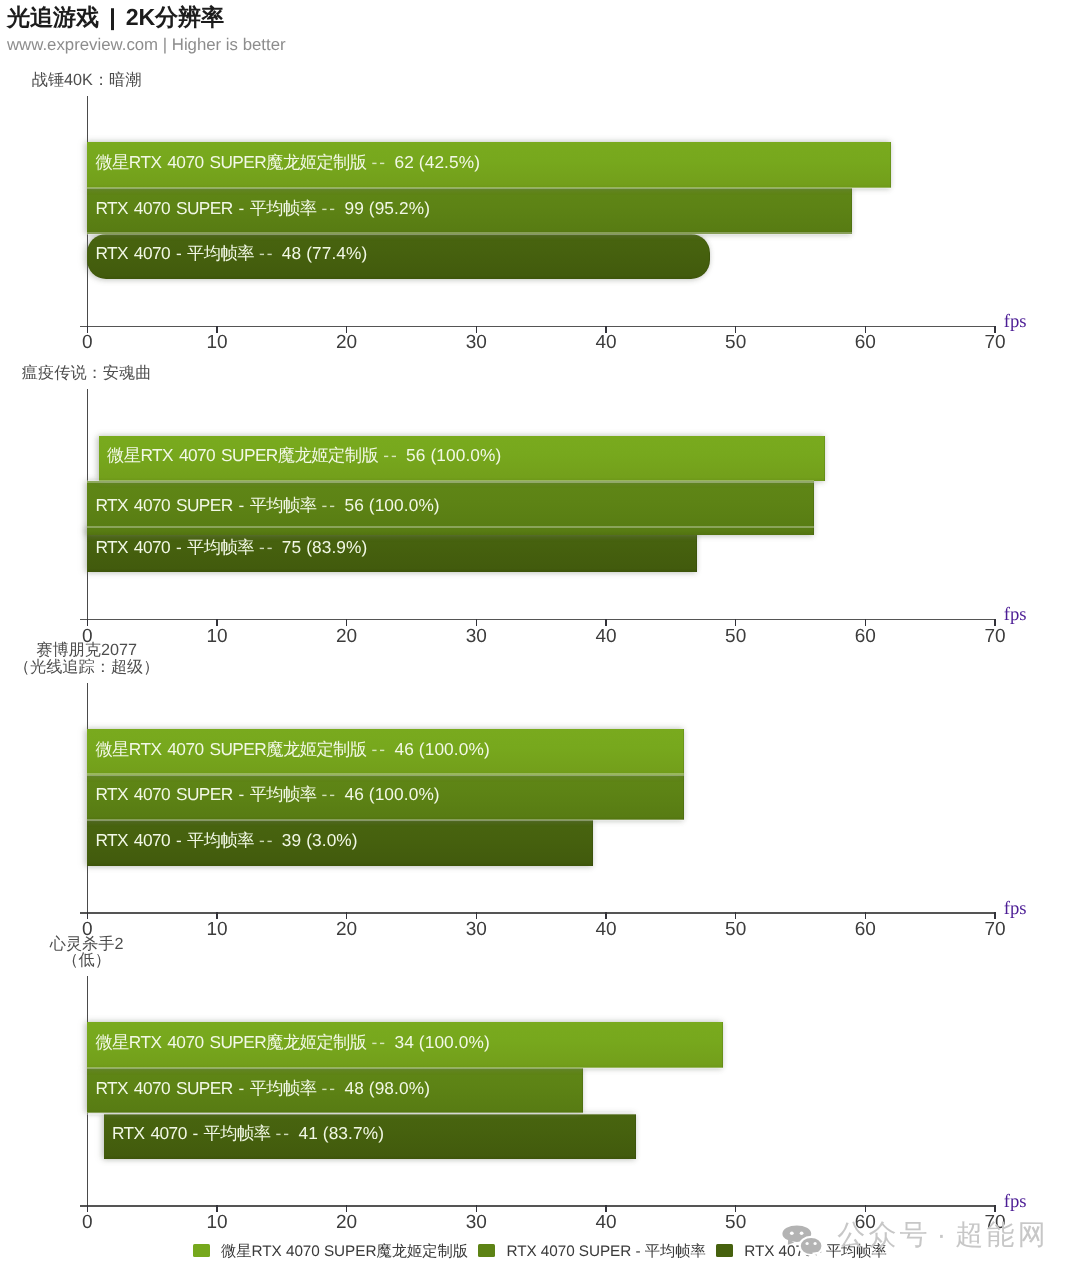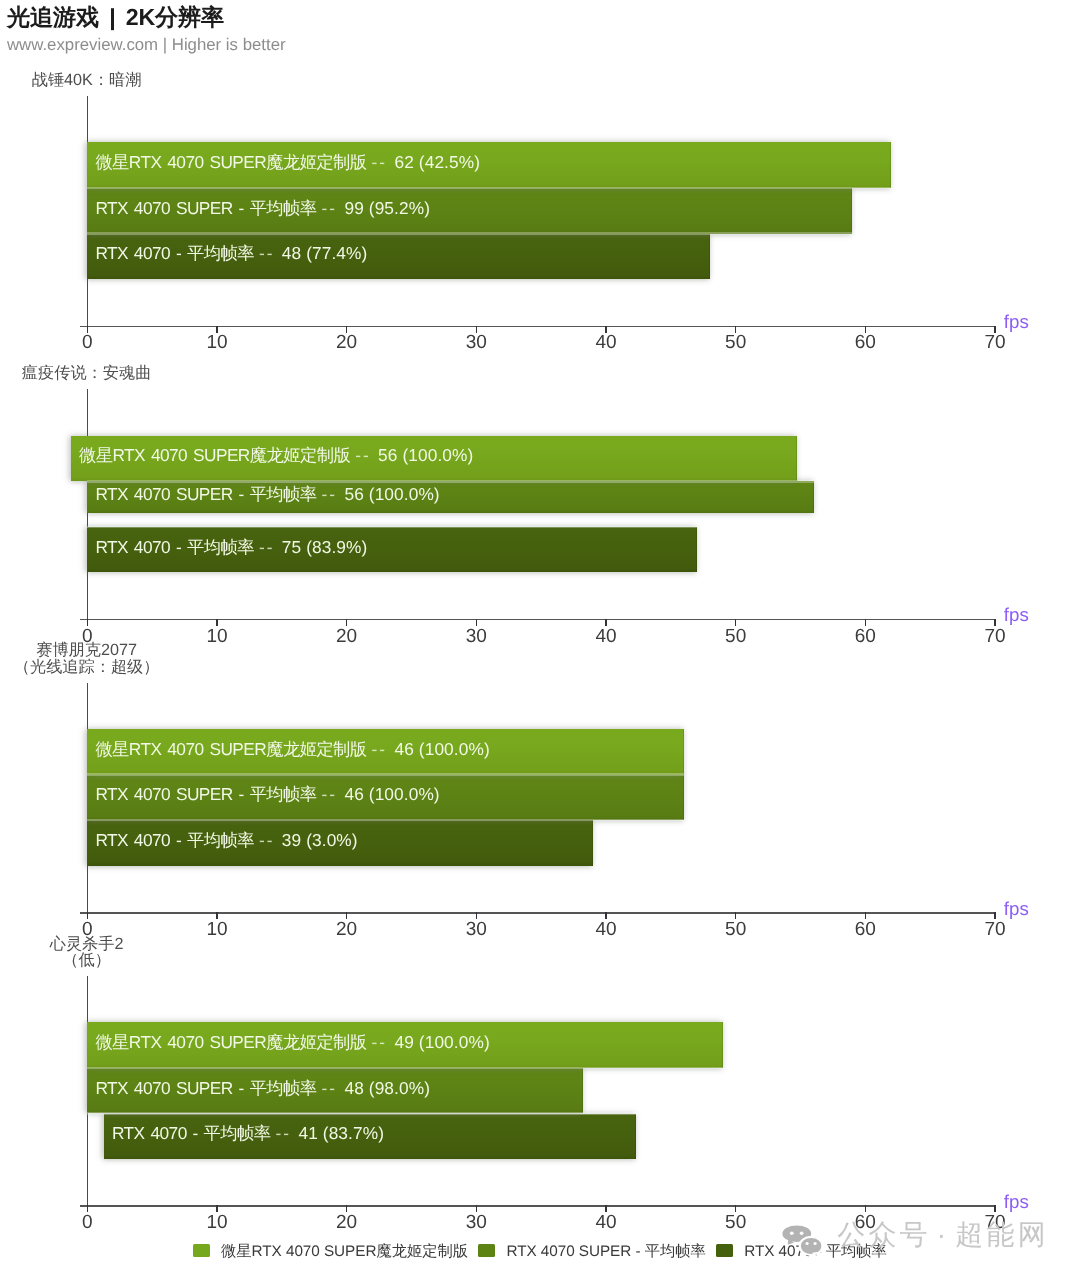--- a/index.html
+++ b/index.html
@@ -8,21 +8,21 @@
        -webkit-font-smoothing:antialiased;text-rendering:geometricPrecision;}
   .page{position:absolute;left:0;top:0;width:1080px;height:1286px;background:#fff;
         transform:translateZ(0);will-change:transform;}
   #title{position:absolute;left:7px;top:4.2px;font-size:23.2px;line-height:26px;font-weight:bold;color:#1c1c1c;letter-spacing:-0.2px;word-spacing:4px;}
   #subtitle{position:absolute;left:7px;top:34.5px;font-size:16.8px;line-height:19px;color:#8d8d8d;}
   .chart{position:absolute;left:0;top:0;width:0;height:0;overflow:visible;}
   .axis-y{position:absolute;background:#4a4a4a;width:1.5px;}
   .axis-x{position:absolute;background:#555;height:1.6px;}
   .tick{position:absolute;background:#33333a;width:1.4px;height:7px;}
   .ticklabel{position:absolute;font-size:19px;color:#3c3c3c;text-align:center;line-height:22px;}
-  .fps{position:absolute;font-size:18.7px;color:#8b5cf6;line-height:19px;}
+  .fps{position:absolute;font-size:18.7px;color:#4c1d95;line-height:19px;font-family:Liberation Serif, serif;}
   .ctitle{position:absolute;width:440px;font-size:16.2px;color:#4d4d4d;text-align:center;}
   .bar{position:absolute;border-right:1px solid rgba(0,0,0,0.10);box-sizing:border-box;box-shadow:-3px 0 6px rgba(125,130,120,0.26), 0 2px 5px rgba(125,130,120,0.20), 0 -2px 5px rgba(125,130,120,0.16);}
   .barsep{position:absolute;background:rgba(255,255,255,0.30);}
   .bar1{background:linear-gradient(to bottom,#79aa1e 0%,#77a81d 40%,#739f1b 92%,#6c9718 100%);}
   .bar2{background:linear-gradient(to bottom,#5f8616 0%,#5d8315 40%,#587c13 92%,#527310 100%);}
   .bar3{background:linear-gradient(to bottom,#48640f 0%,#46610e 40%,#425b0d 92%,#3d540a 100%);}
   .barlabel{position:absolute;left:8px;top:50%;transform:translateY(-50%) translateY(-2px);
             color:#f2f8e6;font-size:17.3px;white-space:nowrap;}
   .bl-name{letter-spacing:-0.55px;word-spacing:1.6px;}
   .bl-sep{margin:0 10px 0 5px;letter-spacing:2.0px;opacity:0.78;}
@@ -68,21 +68,21 @@
     <div class="ticklabel" style="left:835.3px;top:332.4px;width:60px;">60</div>
     <div class="tick" style="left:994.3px;top:325.5px;"></div>
     <div class="ticklabel" style="left:965.0px;top:332.4px;width:60px;">70</div>
     <div class="fps" style="left:1003.8px;top:312.0px;">fps</div>
     <div class="bar bar1" style="left:87.4px;top:142.4px;width:804.0px;height:45.6px;z-index:5;">
       <div class="barlabel"><span class="bl-name">微星RTX 4070 SUPER魔龙姬定制版</span><span class="bl-sep">--</span><span class="bl-val">62 (42.5%)</span></div>
     </div>
     <div class="bar bar2" style="left:87.4px;top:188.0px;width:765.1px;height:45.6px;z-index:4;">
       <div class="barlabel"><span class="bl-name">RTX 4070 SUPER - 平均帧率</span><span class="bl-sep">--</span><span class="bl-val">99 (95.2%)</span></div>
     </div>
-    <div class="bar bar3" style="left:87.4px;top:233.6px;width:622.4px;height:45.6px;z-index:3;">
+    <div class="bar bar3" style="left:87.4px;top:233.6px;width:622.4px;height:45.6px;z-index:3;border-radius:19px;">
       <div class="barlabel"><span class="bl-name">RTX 4070 - 平均帧率</span><span class="bl-sep">--</span><span class="bl-val">48 (77.4%)</span></div>
     </div>
     <div class="barsep" style="left:87.4px;top:186.7px;width:804.0px;height:2.6px;z-index:9;"></div>
     <div class="barsep" style="left:87.4px;top:232.3px;width:765.1px;height:2.6px;z-index:9;"></div>
   </div>
   <div class="chart">
     <div class="ctitle" style="left:-133.4px;top:365.3px;line-height:16.2px;">
       <div>瘟疫传说：安魂曲</div>
     </div>
     <div class="axis-y" style="left:86.6px;top:389.3px;height:230.5px;"></div>
@@ -97,24 +97,24 @@
     <div class="ticklabel" style="left:446.3px;top:625.7px;width:60px;">30</div>
     <div class="tick" style="left:605.3px;top:618.8px;"></div>
     <div class="ticklabel" style="left:576.0px;top:625.7px;width:60px;">40</div>
     <div class="tick" style="left:735.0px;top:618.8px;"></div>
     <div class="ticklabel" style="left:705.7px;top:625.7px;width:60px;">50</div>
     <div class="tick" style="left:864.6px;top:618.8px;"></div>
     <div class="ticklabel" style="left:835.3px;top:625.7px;width:60px;">60</div>
     <div class="tick" style="left:994.3px;top:618.8px;"></div>
     <div class="ticklabel" style="left:965.0px;top:625.7px;width:60px;">70</div>
     <div class="fps" style="left:1003.8px;top:605.3px;">fps</div>
-    <div class="bar bar1" style="left:71px;top:435.7px;width:726.2px;height:45.6px;z-index:5;">
+    <div class="bar bar1" style="left:99px;top:435.7px;width:726.2px;height:45.6px;z-index:5;">
       <div class="barlabel"><span class="bl-name">微星RTX 4070 SUPER魔龙姬定制版</span><span class="bl-sep">--</span><span class="bl-val">56 (100.0%)</span></div>
     </div>
-    <div class="bar bar2" style="left:87.4px;top:481.3px;width:726.2px;height:32px;z-index:4;padding-left:20px;">
+    <div class="bar bar2" style="left:87.4px;top:481.3px;width:726.2px;height:54px;z-index:4;padding-left:20px;">
       <div class="barlabel"><span class="bl-name">RTX 4070 SUPER - 平均帧率</span><span class="bl-sep">--</span><span class="bl-val">56 (100.0%)</span></div>
     </div>
     <div class="bar bar3" style="left:87.4px;top:526.9px;width:609.4px;height:45.6px;z-index:3;">
       <div class="barlabel"><span class="bl-name">RTX 4070 - 平均帧率</span><span class="bl-sep">--</span><span class="bl-val">75 (83.9%)</span></div>
     </div>
     <div class="barsep" style="left:87.4px;top:480.0px;width:726.2px;height:2.6px;z-index:9;"></div>
     <div class="barsep" style="left:87.4px;top:525.6px;width:726.2px;height:2.6px;z-index:9;"></div>
   </div>
   <div class="chart">
     <div class="ctitle" style="left:-133.4px;top:642.4px;line-height:16.2px;">
@@ -170,21 +170,21 @@
     <div class="tick" style="left:605.3px;top:1205.4px;"></div>
     <div class="ticklabel" style="left:576.0px;top:1212.3px;width:60px;">40</div>
     <div class="tick" style="left:735.0px;top:1205.4px;"></div>
     <div class="ticklabel" style="left:705.7px;top:1212.3px;width:60px;">50</div>
     <div class="tick" style="left:864.6px;top:1205.4px;"></div>
     <div class="ticklabel" style="left:835.3px;top:1212.3px;width:60px;">60</div>
     <div class="tick" style="left:994.3px;top:1205.4px;"></div>
     <div class="ticklabel" style="left:965.0px;top:1212.3px;width:60px;">70</div>
     <div class="fps" style="left:1003.8px;top:1191.9px;">fps</div>
     <div class="bar bar1" style="left:87.4px;top:1022.3px;width:635.4px;height:45.6px;z-index:5;">
-      <div class="barlabel"><span class="bl-name">微星RTX 4070 SUPER魔龙姬定制版</span><span class="bl-sep">--</span><span class="bl-val">49 (100.0%)</span></div>
+      <div class="barlabel"><span class="bl-name">微星RTX 4070 SUPER魔龙姬定制版</span><span class="bl-sep">--</span><span class="bl-val">34 (100.0%)</span></div>
     </div>
     <div class="bar bar2" style="left:87.4px;top:1067.9px;width:496px;height:45.6px;z-index:4;">
       <div class="barlabel"><span class="bl-name">RTX 4070 SUPER - 平均帧率</span><span class="bl-sep">--</span><span class="bl-val">48 (98.0%)</span></div>
     </div>
     <div class="bar bar3" style="left:104px;top:1113.5px;width:531.6px;height:45.6px;z-index:3;">
       <div class="barlabel"><span class="bl-name">RTX 4070 - 平均帧率</span><span class="bl-sep">--</span><span class="bl-val">41 (83.7%)</span></div>
     </div>
     <div class="barsep" style="left:87.4px;top:1066.6px;width:635.4px;height:2.6px;z-index:9;"></div>
     <div class="barsep" style="left:87.4px;top:1112.2px;width:622.4px;height:2.6px;z-index:9;"></div>
   </div>

